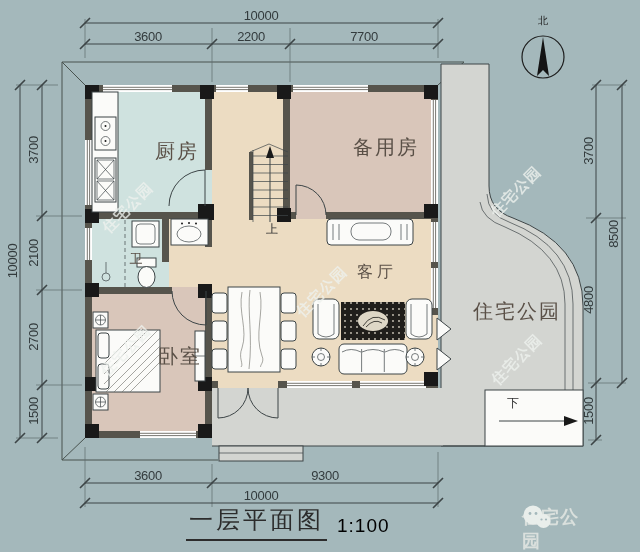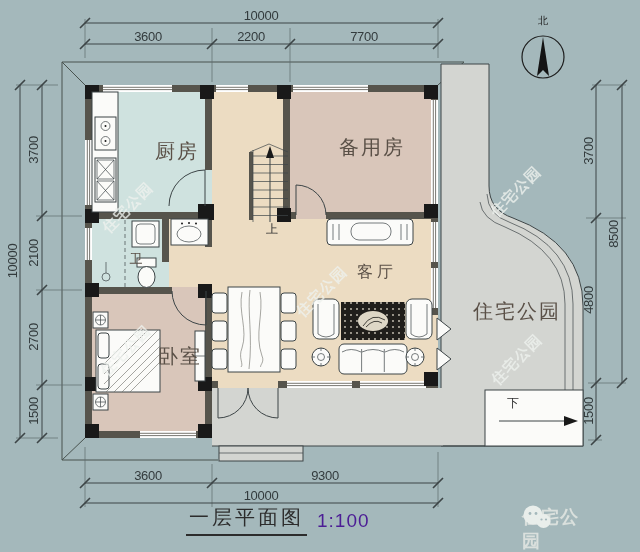--- a/index.html
+++ b/index.html
@@ -25,22 +25,22 @@
   .lbl{position:absolute;transform:translate(-50%,-50%);white-space:nowrap;color:var(--ink)}
   .rot{transform:translate(-50%,-50%) rotate(-90deg)}
   .dim{font-size:13px;letter-spacing:-.3px}
   .room{font-size:20px;color:var(--room-ink);letter-spacing:2px}
   .room-lg{font-size:16px;letter-spacing:4px}
   .tiny{font-size:12px;color:#2f2f2f;letter-spacing:0}
   .north{font-size:10px;color:#222}
   .wm{position:absolute;transform:translate(-50%,-50%) rotate(-45deg);font-size:15px;font-weight:700;
       color:var(--watermark);letter-spacing:1px;white-space:nowrap}
   .title-wrap{position:absolute;left:186px;top:504px;display:flex;align-items:flex-end;gap:10px}
-  .title-cn{font-size:20px;letter-spacing:3px;color:#2c2c2c;border-bottom:2px solid #2c2c2c;padding:0 3px 3px 3px}
-  .title-scale{font-size:19px;color:#4c1d95;padding-bottom:4px;letter-spacing:1px}
+  .title-cn{font-size:24px;letter-spacing:3px;color:#2c2c2c;border-bottom:2px solid #2c2c2c;padding:0 3px 3px 3px}
+  .title-scale{font-size:19px;color:#000000;padding-bottom:4px;letter-spacing:1px}
   .footer{position:absolute;left:522px;top:505px;display:flex;align-items:center;gap:5px}
   .footer-text{font-size:18px;color:var(--footer-ink);letter-spacing:1px;font-weight:700}
 </style>
 </head>
 <body>
 
 <div id="plan">
 
 <svg width="640" height="552" viewBox="0 0 640 552">
   <defs>
@@ -297,21 +297,21 @@
 <div class="lbl dim rot" style="left:33px;top:411px">1500</div>
 <div class="lbl dim rot" style="left:588px;top:151px">3700</div>
 <div class="lbl dim rot" style="left:588px;top:300px">4800</div>
 <div class="lbl dim rot" style="left:588px;top:411px">1500</div>
 <div class="lbl dim rot" style="left:613px;top:234px">8500</div>
 <div class="lbl dim" style="left:148px;top:475px">3600</div>
 <div class="lbl dim" style="left:325px;top:475px">9300</div>
 <div class="lbl dim" style="left:261px;top:495px">10000</div>
 
 <div class="lbl room" style="left:177px;top:151px">厨房</div>
-<div class="lbl room" style="left:372px;top:147px">备用房</div>
+<div class="lbl room" style="left:386px;top:147px">备用房</div>
 <div class="lbl room" style="left:136px;top:259px;font-size:13px;letter-spacing:0">卫</div>
 <div class="lbl room" style="left:180px;top:356px">卧室</div>
 <div class="lbl room room-lg" style="left:377px;top:272px">客厅</div>
 <div class="lbl room" style="left:517px;top:311px">住宅公园</div>
 <div class="lbl tiny" style="left:272px;top:229px">上</div>
 <div class="lbl tiny" style="left:513px;top:403px">下</div>
 <div class="lbl north" style="left:543px;top:21px">北</div>
 
 <div class="wm" style="left:128px;top:208px">住宅公园</div>
 <div class="wm" style="left:322px;top:292px">住宅公园</div>

